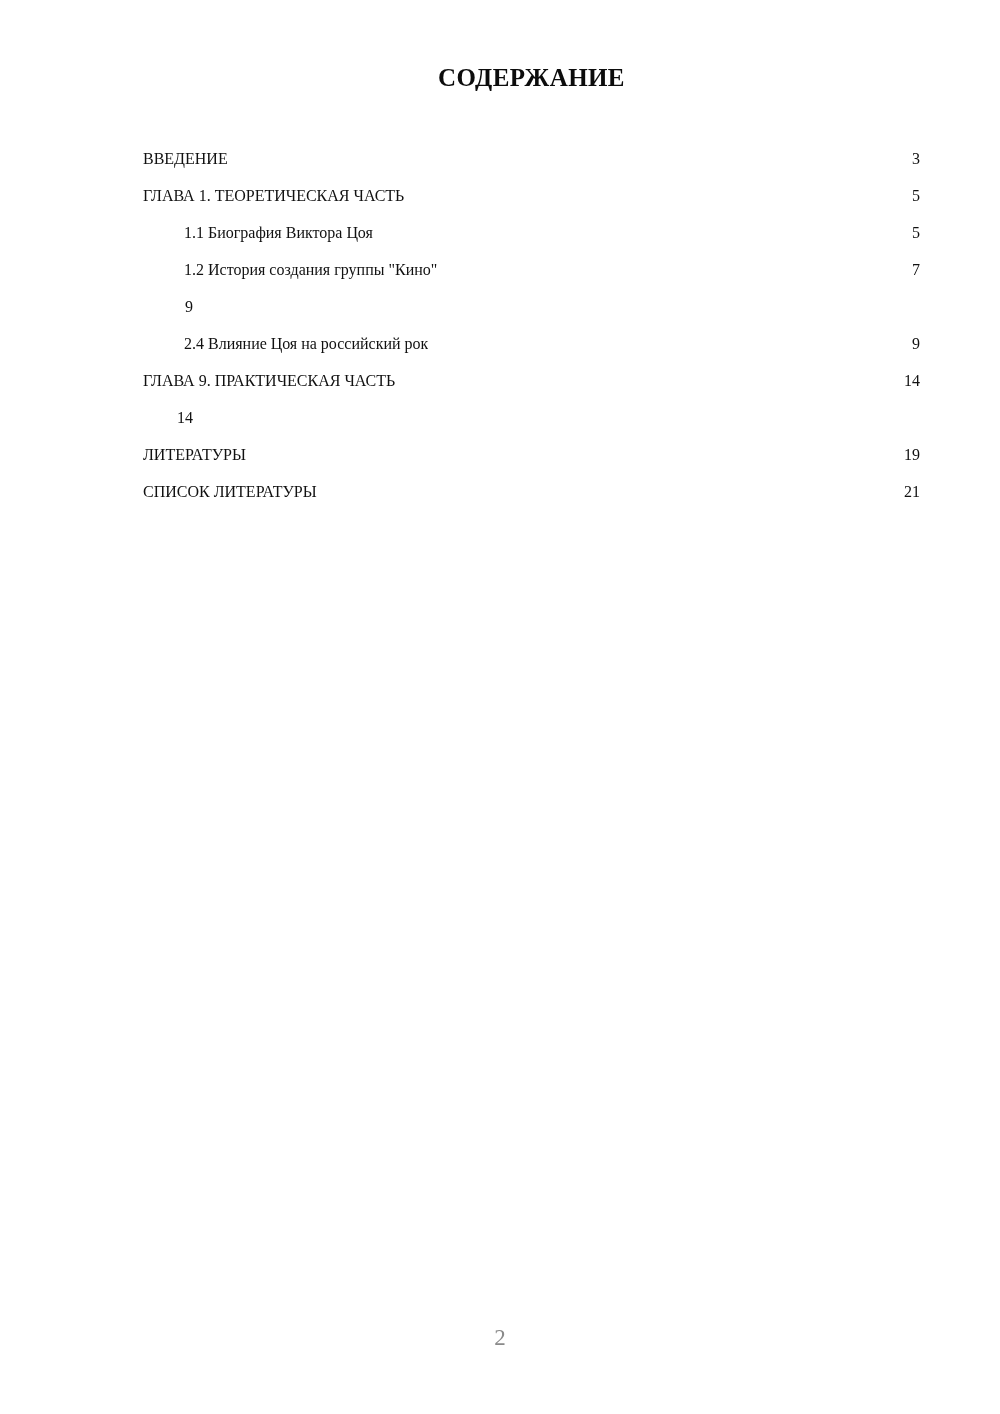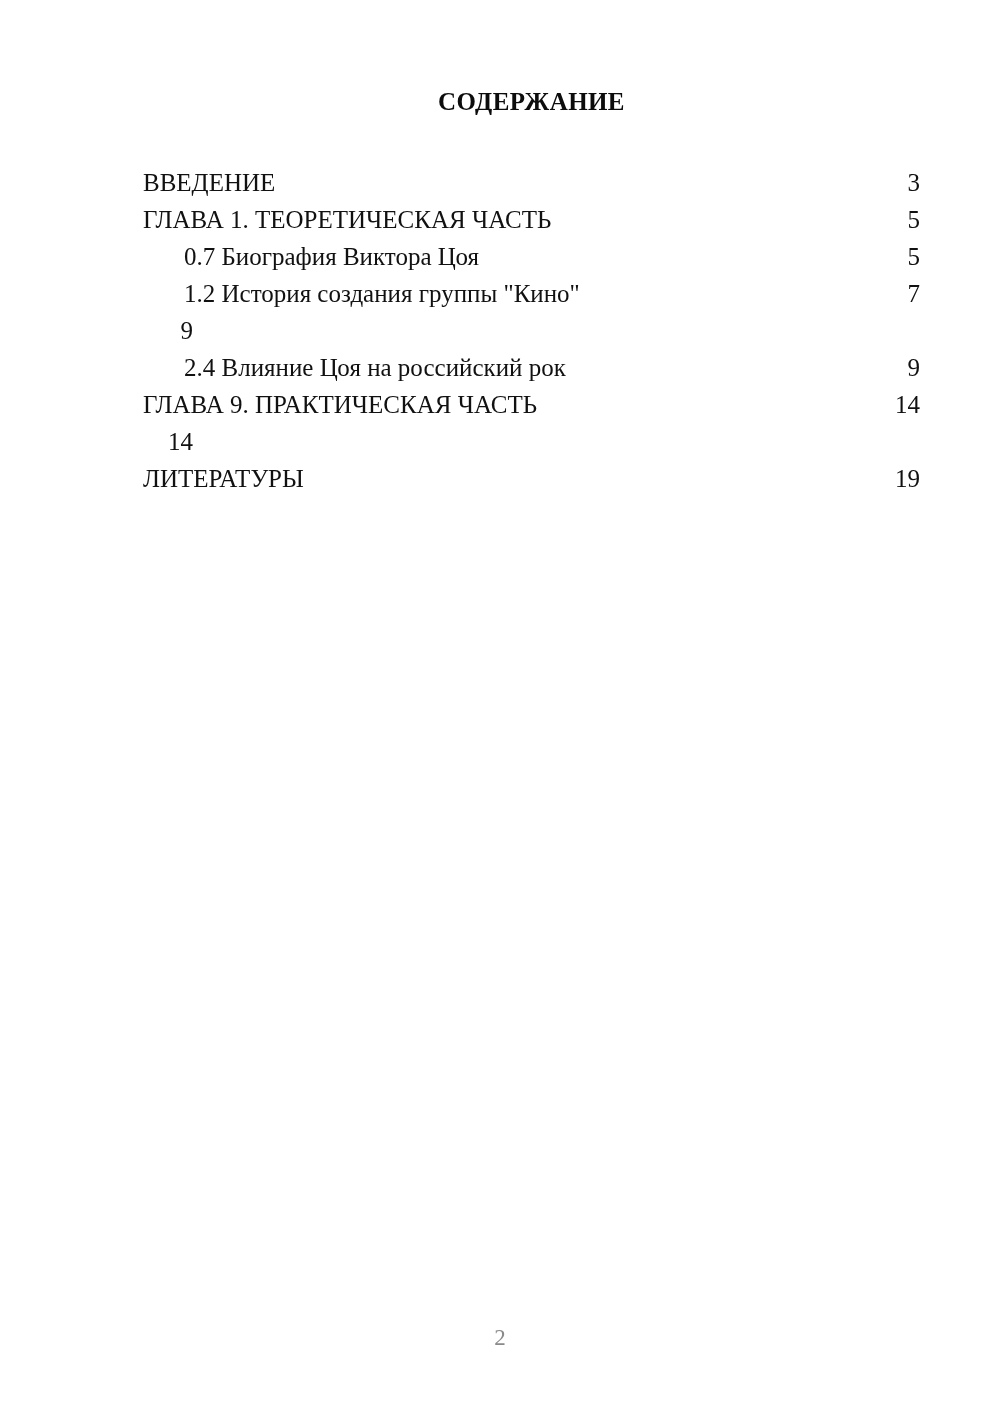--- a/index.html
+++ b/index.html
@@ -22,33 +22,33 @@
     position: absolute;
     left: 143px;
     top: 0;
     width: 777px;
   }
   .toc-title {
     text-align: center;
     font-size: 25px;
     font-weight: bold;
     letter-spacing: 0.4px;
-    margin-top: 88px;
+    margin-top: 64px;
     margin-bottom: 0;
     line-height: 1.1;
     color: #0c0c0c;
   }
   .toc-list {
     margin-top: 48px;
   }
   .toc-row {
     display: flex;
     align-items: center;
     justify-content: space-between;
-    font-size: 25px;
+    font-size: 16px;
     line-height: 37px;
     height: 37px;
     white-space: nowrap;
   }
   .toc-row.level-2 .toc-entry-label {
     padding-left: 41px;
   }
   .toc-entry-label {
     flex: 0 1 auto;
     overflow: hidden;
@@ -81,21 +81,21 @@
     <div class="toc-list">
         <div class="toc-row level-1">
           <span class="toc-entry-label">ВВЕДЕНИЕ</span>
           <span class="toc-page">3</span>
         </div>
         <div class="toc-row level-1">
           <span class="toc-entry-label">ГЛАВА 1. ТЕОРЕТИЧЕСКАЯ ЧАСТЬ</span>
           <span class="toc-page">5</span>
         </div>
         <div class="toc-row level-2">
-          <span class="toc-entry-label">0.7 Биография Виктора Цоя</span>
+          <span class="toc-entry-label">1.1 Биография Виктора Цоя</span>
           <span class="toc-page">5</span>
         </div>
         <div class="toc-row level-2">
           <span class="toc-entry-label">1.2 История создания группы "Кино"</span>
           <span class="toc-page">7</span>
         </div>
         <div class="toc-row level-2">
           <span class="toc-page">9</span>
         </div>
         <div class="toc-row level-2">
@@ -106,18 +106,22 @@
           <span class="toc-entry-label">ГЛАВА 9. ПРАКТИЧЕСКАЯ ЧАСТЬ</span>
           <span class="toc-page">14</span>
         </div>
         <div class="toc-row level-2">
           <span class="toc-page">14</span>
         </div>
         <div class="toc-row level-1">
           <span class="toc-entry-label">ЛИТЕРАТУРЫ</span>
           <span class="toc-page">19</span>
         </div>
+        <div class="toc-row level-1">
+          <span class="toc-entry-label">СПИСОК ЛИТЕРАТУРЫ</span>
+          <span class="toc-page">21</span>
+        </div>
       </div>
 
   </div>
 
   <div class="page-footer">2</div>
 </div>
 
 </body></html>

